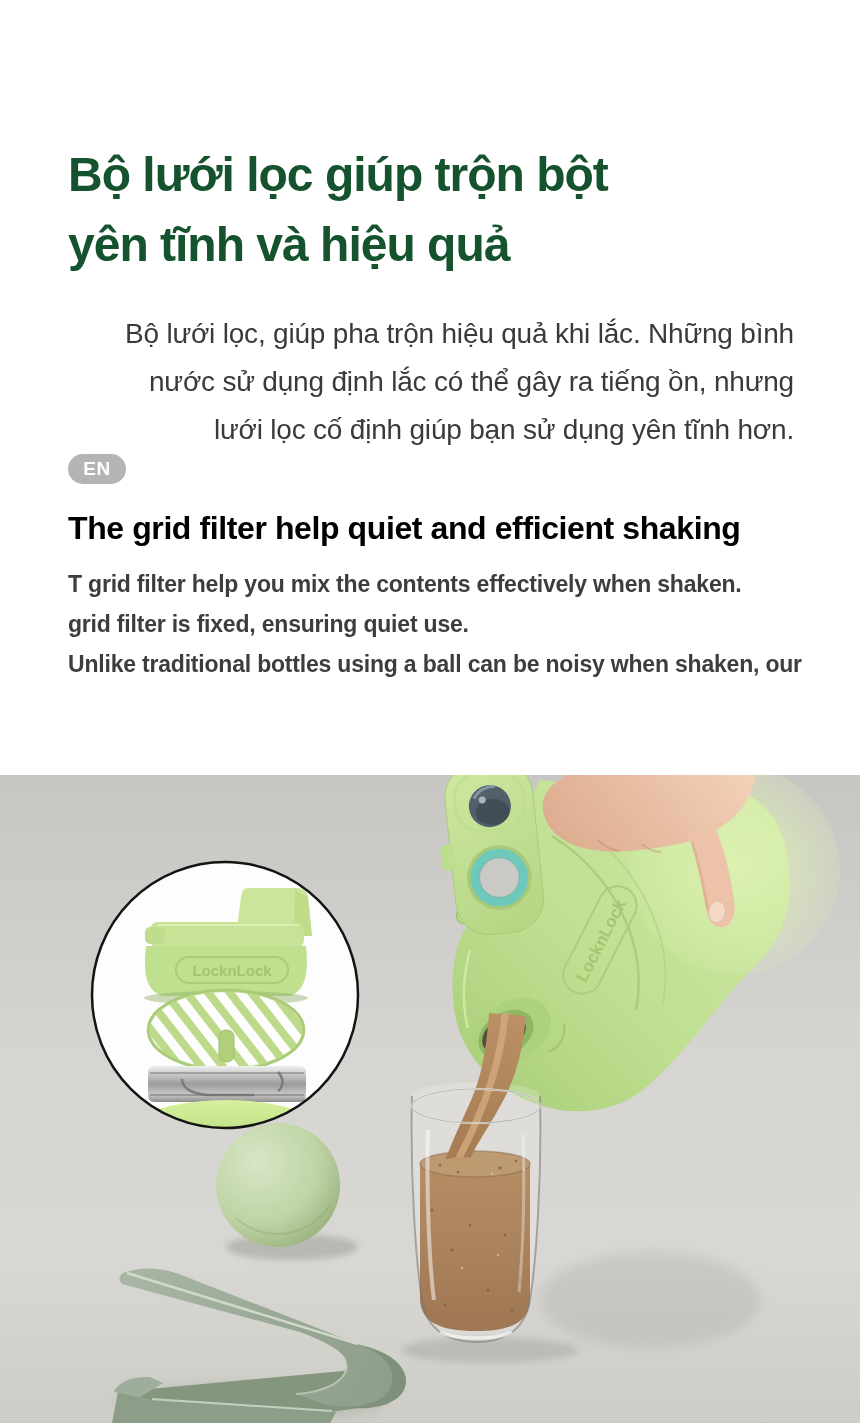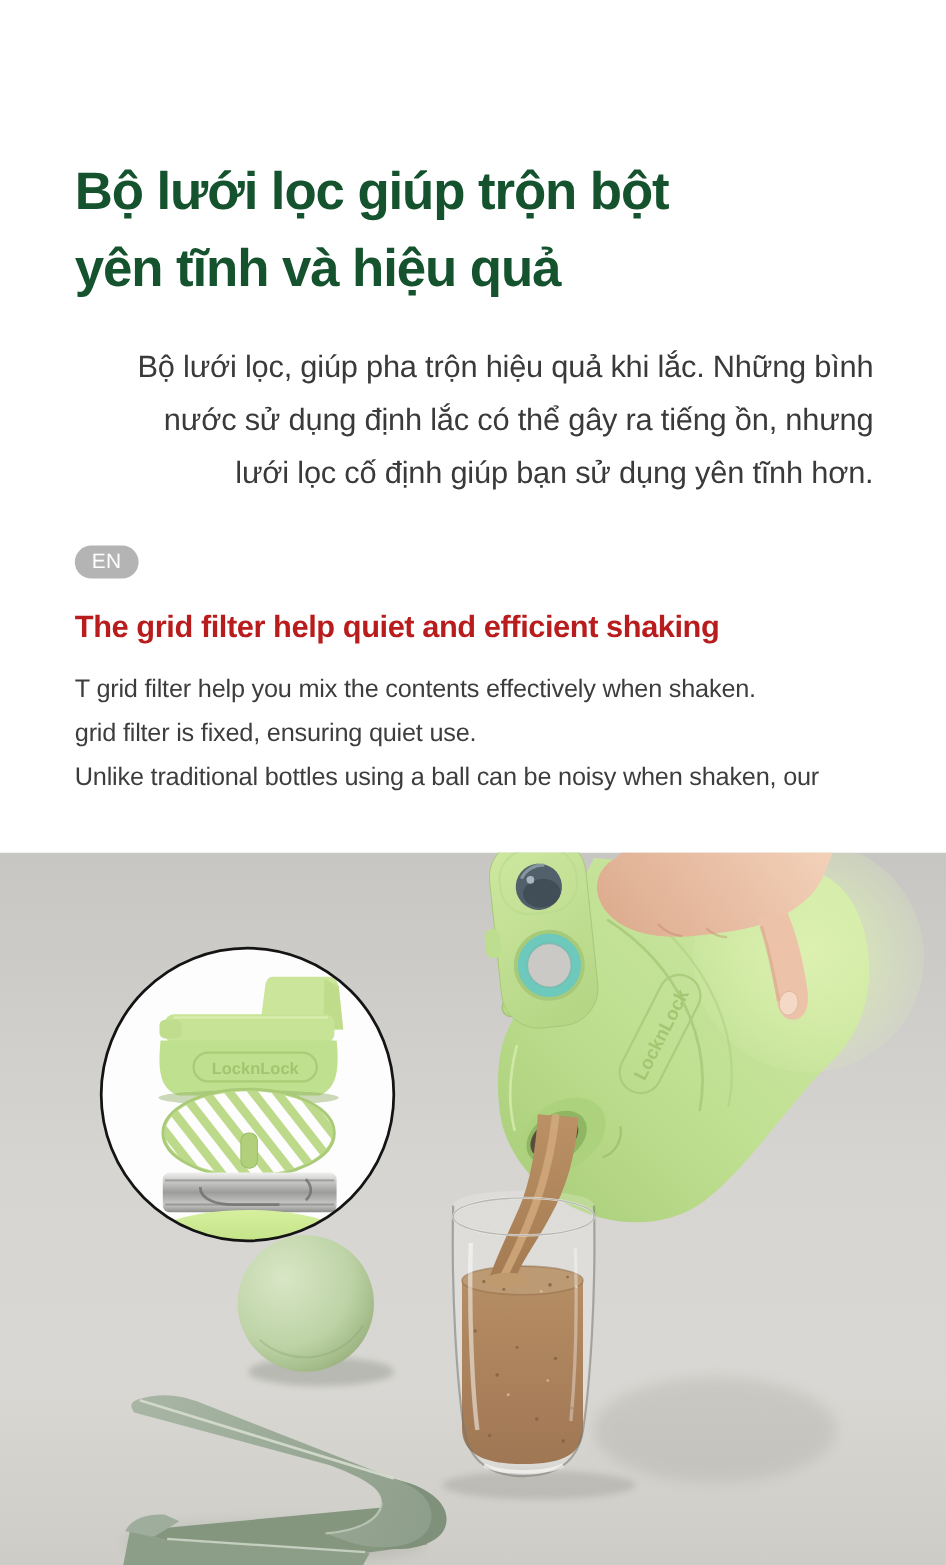--- a/index.html
+++ b/index.html
@@ -3,25 +3,25 @@
 <meta charset="utf-8">
 <style>
   html,body{margin:0;padding:0;background:#ffffff;}
   body{width:860px;font-family:"Liberation Sans","DejaVu Sans",sans-serif;}
   .page{width:860px;height:1423px;overflow:hidden;background:#ffffff;}
   .intro{box-sizing:border-box;height:775px;padding:140px 66px 0 68px;background:#ffffff;}
   .vi-heading{margin:0;font-size:48px;line-height:70px;font-weight:700;color:#14532d;letter-spacing:-1px;}
   .vi-heading span{display:block;}
   .vi-body{margin:30px 0 0 0;font-size:28px;line-height:48px;font-weight:400;color:#3a3a3a;letter-spacing:-0.2px;}
   .vi-body span{display:block;white-space:nowrap;text-align:right;}
-  .lang-badge{display:inline-block;margin-top:42px;min-width:58px;height:30px;line-height:30px;
-    border-radius:15px;background:#b4b4b4;color:#ffffff;font-size:19px;font-weight:400;
+  .lang-badge{display:inline-block;min-width:58px;height:30px;line-height:30px;
+    border-radius:15px;background:#b4b4b4;color:#ffffff;font-size:19px;font-weight:700;
     text-align:center;padding:0 6px;box-sizing:border-box;letter-spacing:0.5px;}
-  .en-heading{margin:24px 0 0 0;font-size:28px;line-height:40px;font-weight:700;color:#b91c1c;letter-spacing:-0.4px;}
-  .en-body{margin:16px 0 0 0;font-size:23px;line-height:40px;font-weight:400;color:#3d3d3d;letter-spacing:-0.2px;}
+  .en-heading{margin:24px 0 0 0;font-size:32px;line-height:40px;font-weight:700;color:#000000;letter-spacing:-0.4px;}
+  .en-body{margin:16px 0 0 0;font-size:23px;line-height:40px;font-weight:700;color:#3d3d3d;letter-spacing:-0.2px;}
   .en-body span{display:block;white-space:nowrap;}
   .photo-wrap{width:732px;height:648px;line-height:0;}
   svg text{font-family:"Liberation Sans","DejaVu Sans",sans-serif;}
 </style>
 </head>
 <body>
 
 <div class="page">
 
   <section class="intro">

